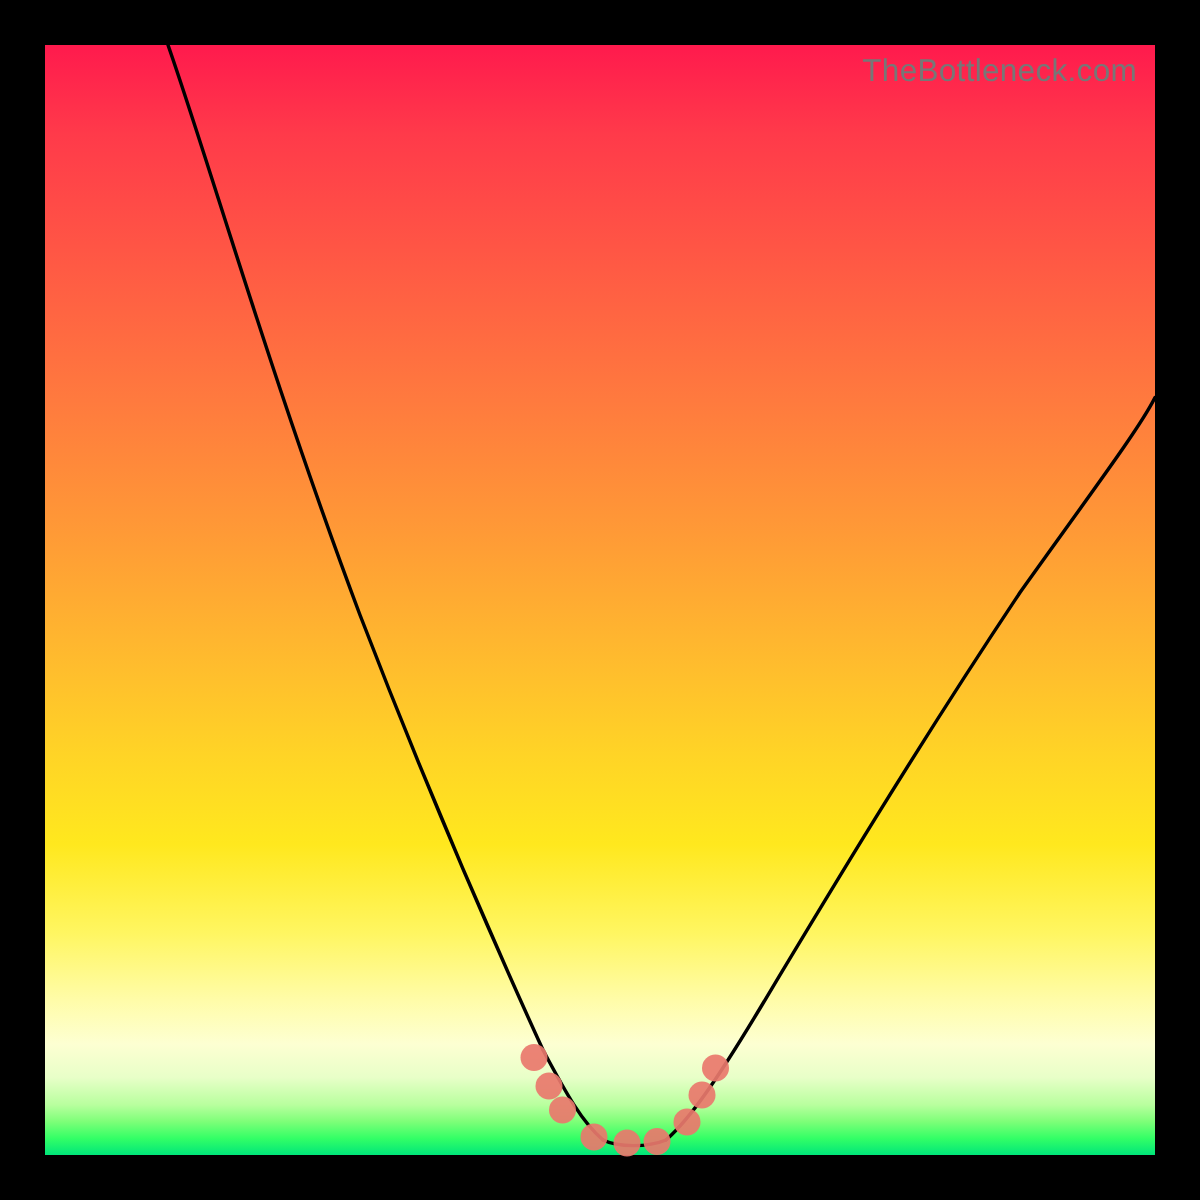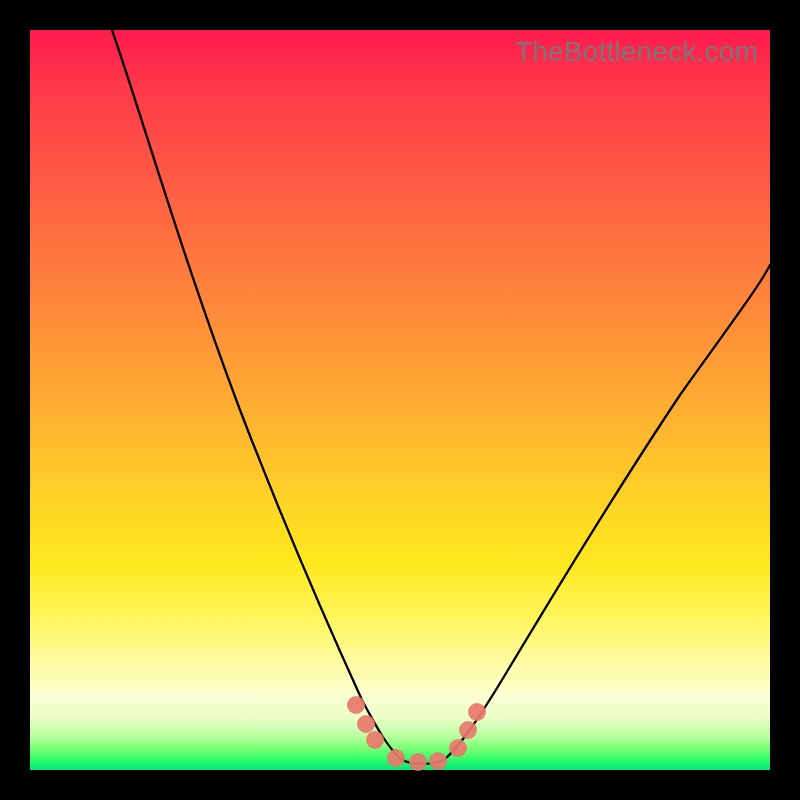--- a/index.html
+++ b/index.html
@@ -42,21 +42,21 @@
       #b8ff9e 95.5%,
       #7dff78 97%,
       #33ff66 98.5%,
       #00e67a 100%);
   }
   .watermark {
     position: absolute;
     top: 6px;
     right: 12px;
     color: #777;
-    font-size: 28px;
+    font-size: 21px;
     font-weight: 500;
     letter-spacing: 0.2px;
     user-select: none;
   }
   svg.curve {
     position: absolute;
     left: 0;
     top: 0;
     width: 740px;
     height: 740px;

